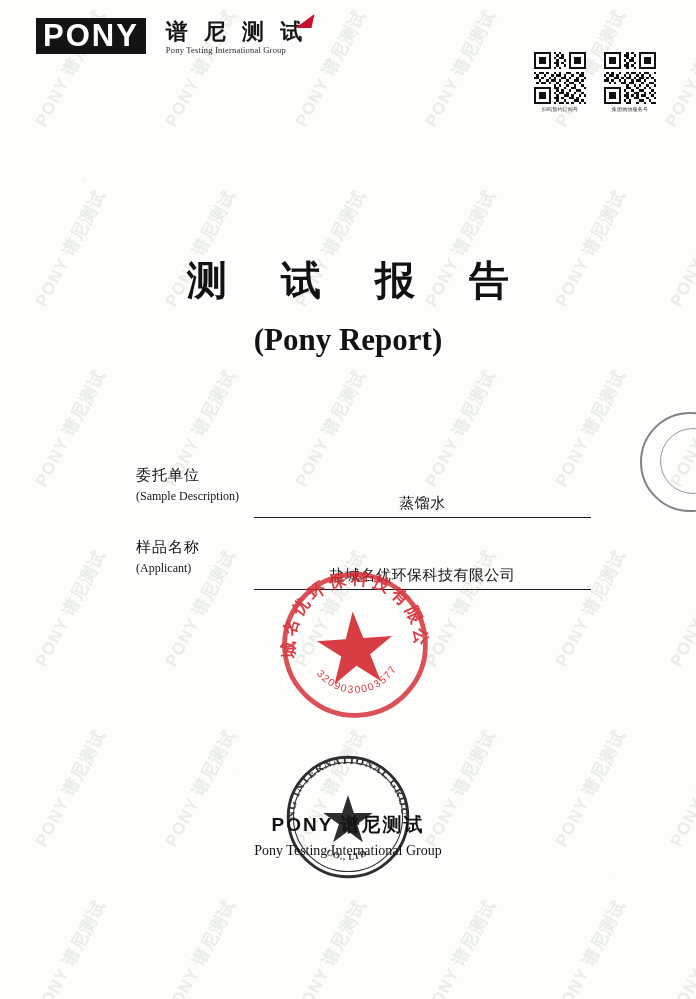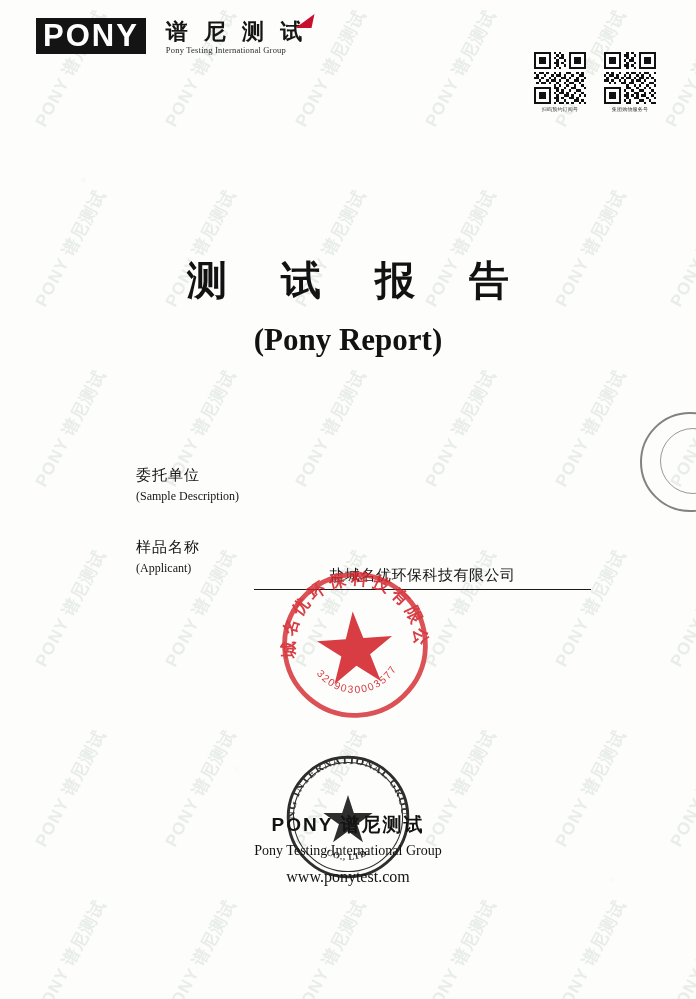--- a/index.html
+++ b/index.html
@@ -578,20 +578,24 @@
   </div>
 
   <div class="title-cn">测 试 报 告</div>
   <div class="title-en">(Pony Report)</div>
 
   <div class="field" id="field-sample">
     <div class="field-label">
       <span class="cn">委托单位</span>
       <span class="en">(Sample Description)</span>
     </div>
+    <div class="field-value-wrap">
+      <div class="field-value">蒸馏水</div>
+      <div class="field-rule"></div>
+    </div>
   </div>
 
   <div class="field" id="field-applicant">
     <div class="field-label">
       <span class="cn">样品名称</span>
       <span class="en">(Applicant)</span>
     </div>
     <div class="field-value-wrap">
       <div class="field-value">盐城名优环保科技有限公司</div>
       <div class="field-rule"></div>
@@ -628,14 +632,13 @@
       <textPath href="#sealArcTop" startOffset="50%" text-anchor="middle">PONY TESTING INTERNATIONAL GROUP SHANGHAI</textPath>
     </text>
     <text font-family="Liberation Serif, serif" font-size="14" font-weight="700" fill="#1d1d1d" letter-spacing="1">
       <textPath href="#sealArcBottom" startOffset="50%" text-anchor="middle">CO., LTD.</textPath>
     </text>
     <polygon fill="#1d1d1d" points="100,66 109,94 138,94 114,111 123,139 100,122 77,139 86,111 62,94 91,94"></polygon>
   </svg>
 
   <div class="footer-text footer-cn">PONY 谱尼测试</div>
   <div class="footer-text footer-en">Pony Testing International Group</div>
-  <div class="footer-text footer-url">www.ponytest.com</div>
 </div>
 
 </body></html>

